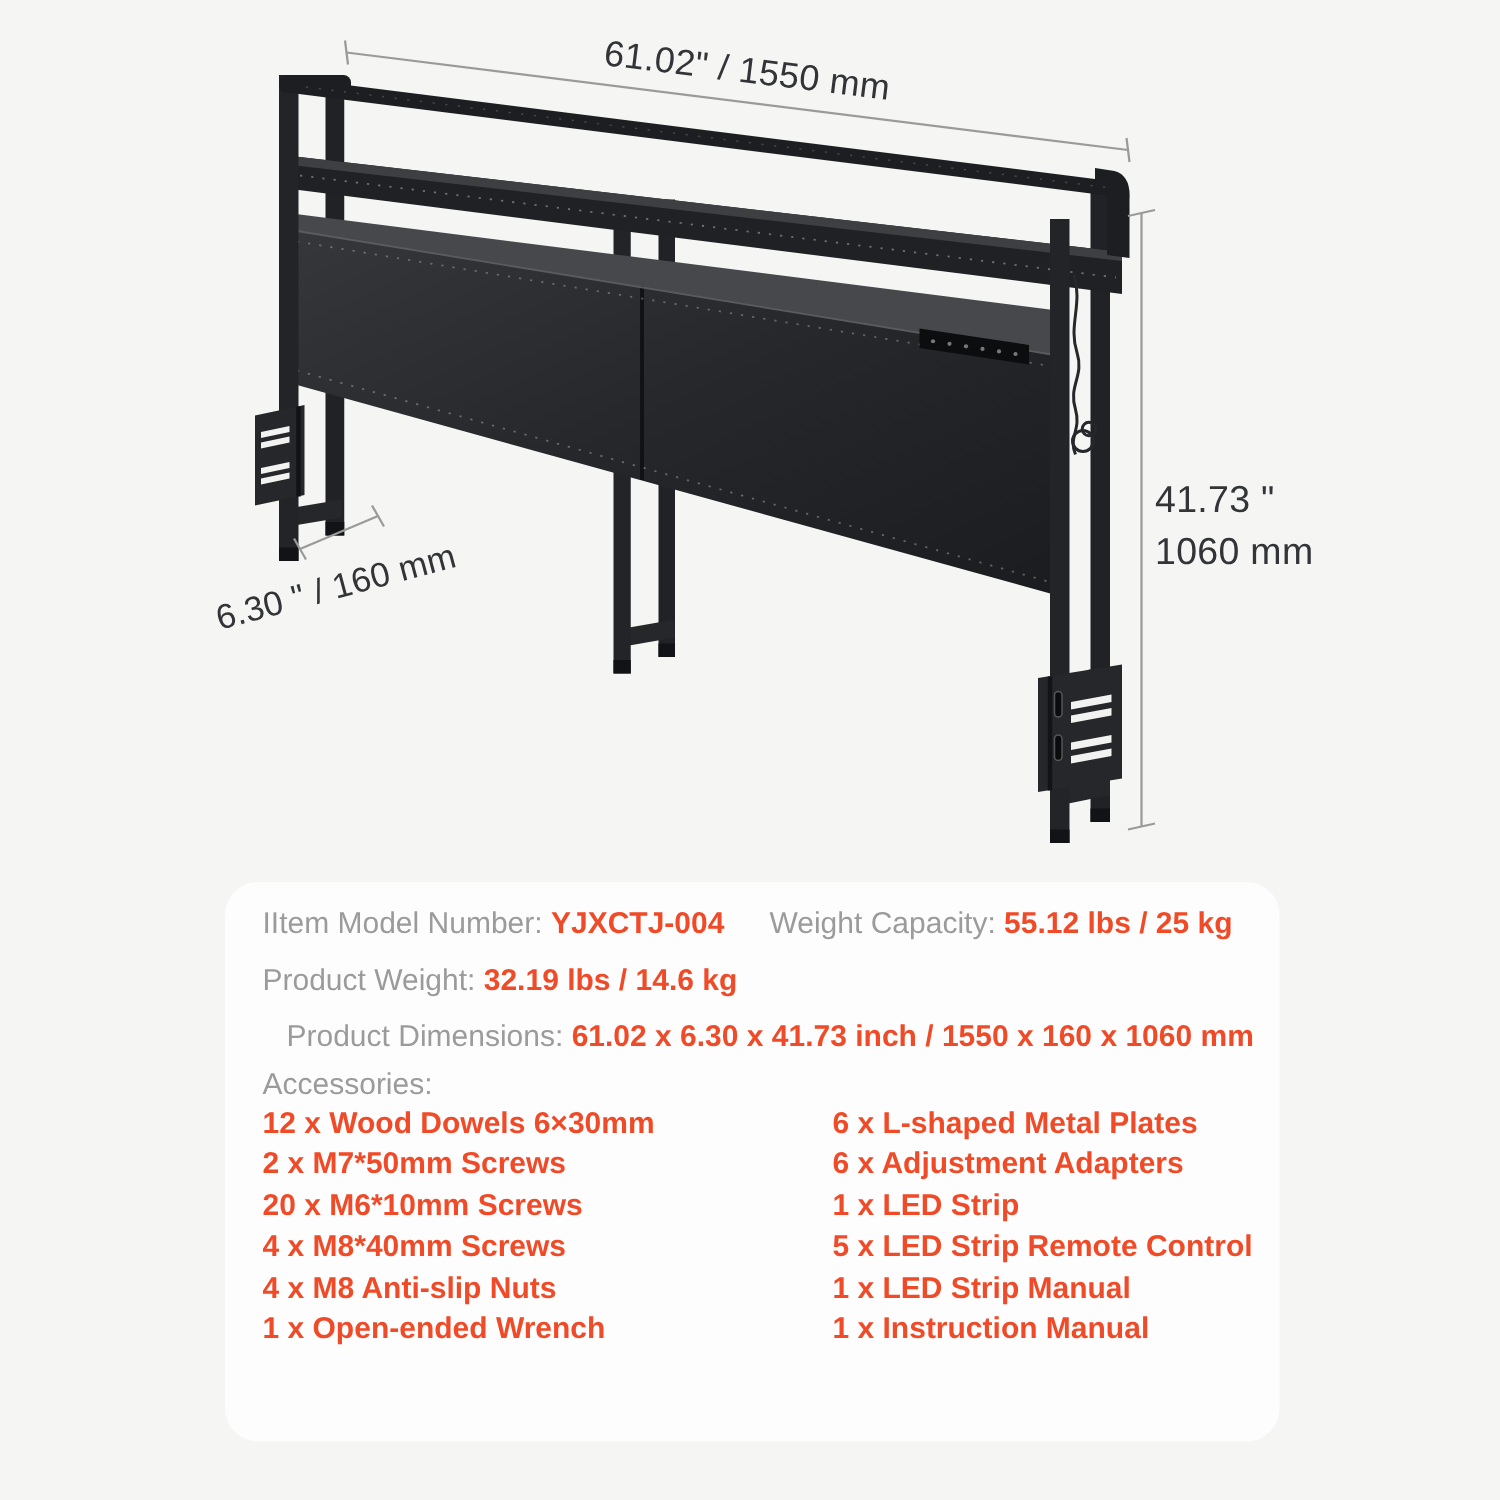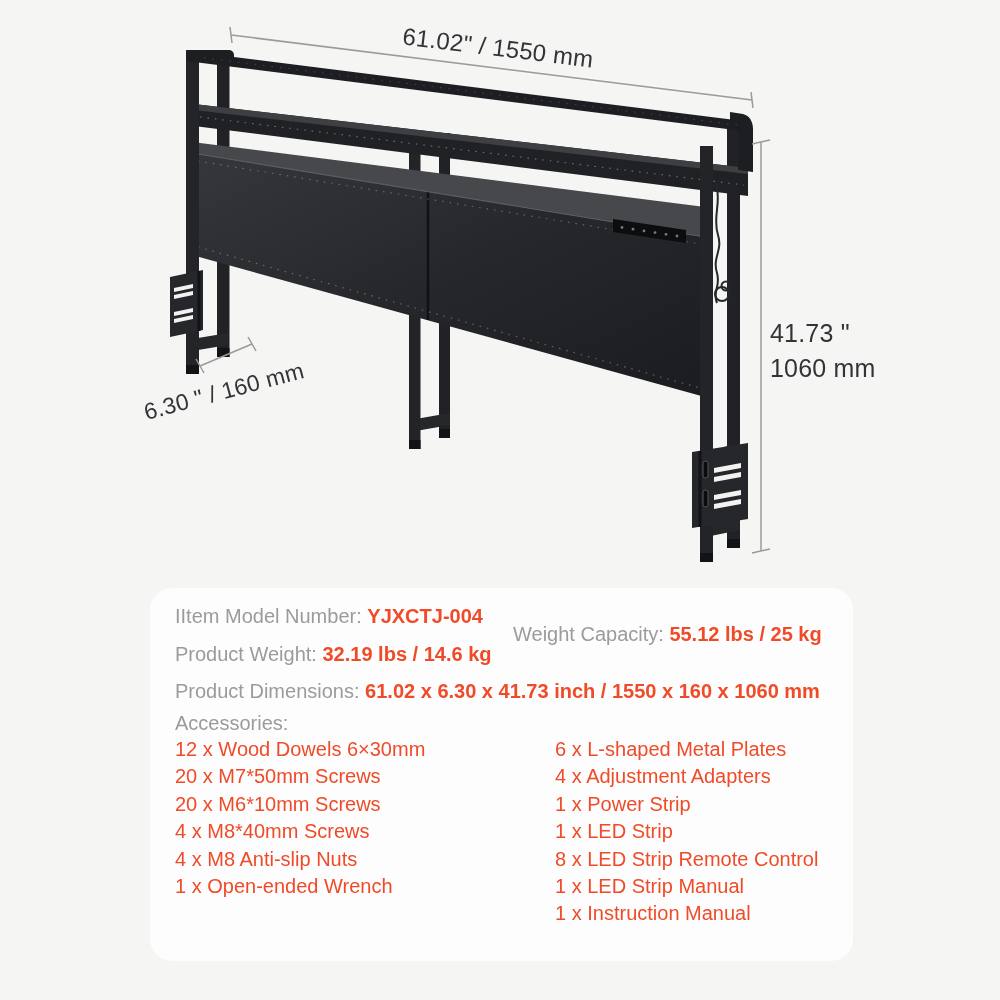--- a/index.html
+++ b/index.html
@@ -41,30 +41,30 @@
     border-radius:22px;
   }
   .spec-row{
     position:absolute;
     white-space:nowrap;
     font-size:20px;
   }
   .spec-label{color:#9b9b9b;}
   .spec-value{color:#f04b28;font-weight:bold;}
   .row1a{left:25px;top:17px;}
-  .row1b{left:363px;top:17px;margin-top:18px;}
+  .row1b{left:363px;top:17px;}
   .row2{left:25px;top:55px;}
-  .row3{left:25px;top:92px;}
+  .row3{left:41px;top:92px;}
   .acc-label{left:25px;top:124px;text-align:right;}
   .acc-list{
     position:absolute;
     margin:0;padding:0;list-style:none;
     top:148px;
     font-size:20px;line-height:27.4px;
-    font-weight:normal;color:#f04b28;
+    font-weight:bold;color:#f04b28;
     white-space:nowrap;
   }
   .acc-left{left:25px;}
   .acc-right{left:405px;}
 </style>
 </head>
 <body>
 
 <div class="stage">
 
@@ -208,31 +208,30 @@
 
     <div class="spec-row row3">
       <span class="spec-label">Product Dimensions:</span>
       <span class="spec-value">61.02 x 6.30 x 41.73 inch / 1550 x 160 x 1060 mm</span>
     </div>
 
     <div class="spec-row acc-label spec-label">Accessories:</div>
 
     <ul class="acc-list acc-left">
       <li>12 x Wood Dowels 6×30mm</li>
-      <li>20 x M7*50mm Screws</li>
+      <li>2 x M7*50mm Screws</li>
       <li>20 x M6*10mm Screws</li>
       <li>4 x M8*40mm Screws</li>
       <li>4 x M8 Anti-slip Nuts</li>
       <li>1 x Open-ended Wrench</li>
     </ul>
 
     <ul class="acc-list acc-right">
       <li>6 x L-shaped Metal Plates</li>
-      <li>4 x Adjustment Adapters</li>
-      <li>1 x Power Strip</li>
+      <li>6 x Adjustment Adapters</li>
       <li>1 x LED Strip</li>
-      <li>8 x LED Strip Remote Control</li>
+      <li>5 x LED Strip Remote Control</li>
       <li>1 x LED Strip Manual</li>
       <li>1 x Instruction Manual</li>
     </ul>
 
   </div>
 </div>
 
 </body></html>

